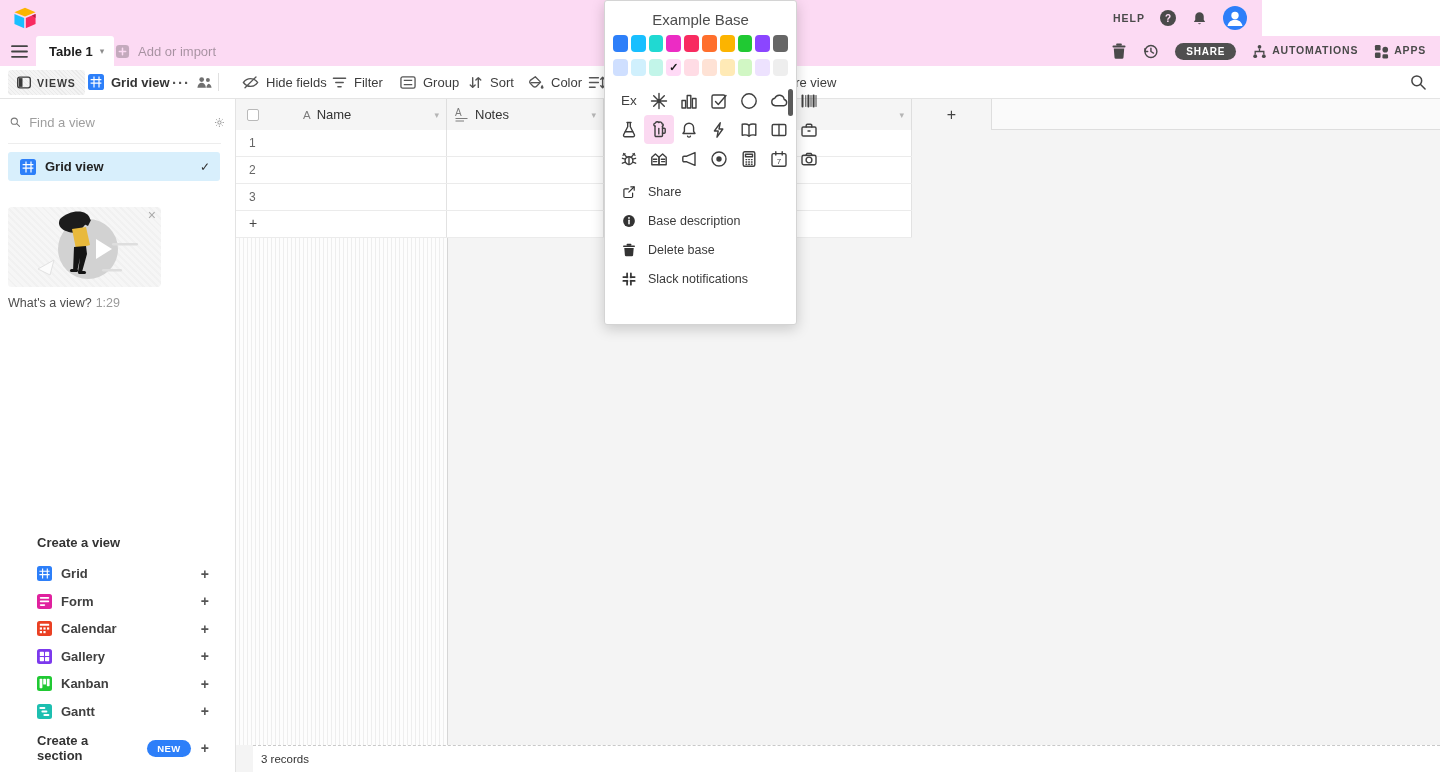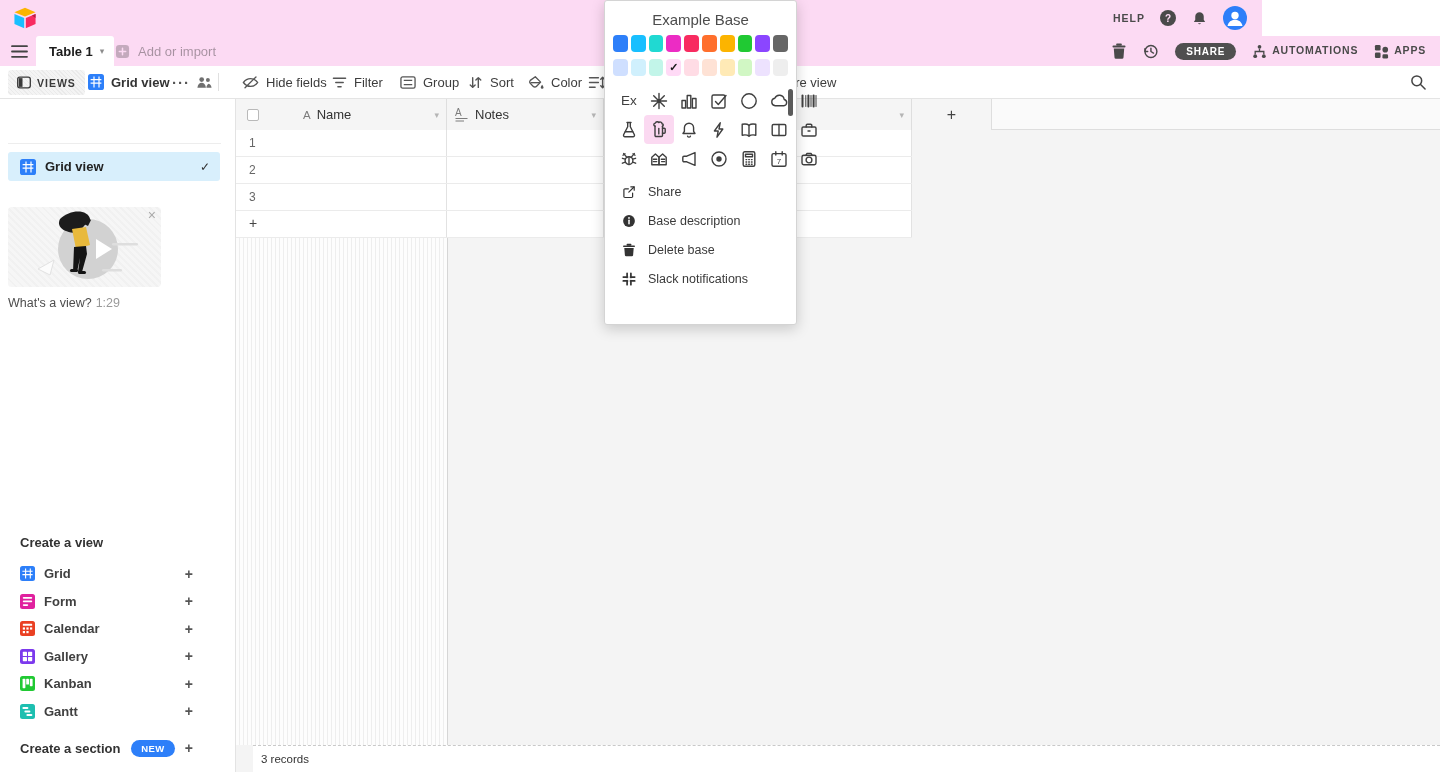--- a/index.html
+++ b/index.html
@@ -41,21 +41,21 @@
   .find-input::placeholder { color:#9e9e9e; }
   .sb-divider { position:absolute; left:8px; right:14px; top:44px; height:1px; background:#ededed; }
   .active-view { position:absolute; left:8px; top:53px; width:212px; height:29px; background:#D8EFFC; border-radius:3px; display:flex; align-items:center; padding:0 10px 0 12px; gap:9px; }
   .active-view .lbl { font-size:13px; font-weight:bold; color:#222; flex:1; }
   .check { font-size:12px; color:#333; }
   .video-card { position:absolute; left:8px; top:108px; width:153px; height:80px; border-radius:4px; background:#f6f6f6;
     background-image:repeating-linear-gradient(45deg, rgba(0,0,0,0.02) 0 2px, transparent 2px 5px); overflow:hidden; }
   .video-close { position:absolute; right:5px; top:1px; font-size:14px; color:#a9a9a9; line-height:14px; }
   .video-caption { position:absolute; left:8px; top:197px; font-size:12.5px; color:#4d4d4d; }
   .video-caption .dur { color:#9a9a9a; margin-left:4px; }
-  .create-block { position:absolute; left:0; right:16px; bottom:12px; }
+  .create-block { position:absolute; left:0; right:0; bottom:12px;padding-left:17px; }
   .create-heading { padding:0 0 10px 20px; font-size:13px; font-weight:bold; color:#333; }
   .vt-item { height:27.5px; display:flex; align-items:center; padding:0 26px 0 20px; gap:9px; }
   .vt-item .lbl { flex:1; font-size:13px; color:#404040; font-weight:bold; }
   .plus { color:#555; font-size:14px; font-weight:bold; }
   .create-section-row { margin-top:11px; height:24px; display:flex; align-items:center; padding:0 26px 0 20px; gap:10px; }
   .create-section-row .lbl { flex:1; font-size:13px; font-weight:bold; color:#333; }
   .new-badge { background:#2D7FF9; color:#fff; font-size:9.5px; font-weight:bold; letter-spacing:.5px; padding:3px 10px; border-radius:10px; }
 
   
   .main { position:absolute; left:236px; top:99px; right:0; bottom:0; background:#f4f4f4; }
@@ -249,20 +249,31 @@
     </div>
     <div class="tb" style="right:14px;left:auto;">
       <svg width="16" height="16" viewBox="0 0 17 17" fill="none" stroke="#444" stroke-width="1.6" stroke-linecap="round">
         <circle cx="7.2" cy="7.2" r="5.2"></circle>
         <path d="M11.2 11.2L16 16"></path>
       </svg>
     </div>
   </div>
 
   <div class="sidebar">
+    <div class="find-row">
+      <svg width="14" height="14" viewBox="0 0 17 17" fill="none" stroke="#777" stroke-width="1.7" stroke-linecap="round">
+        <circle cx="7.2" cy="7.2" r="5.2"></circle>
+          <path d="M11.2 11.2L16 16"></path>
+      </svg>
+      <input class="find-input" placeholder="Find a view" style="">
+      <svg width="15" height="15" viewBox="0 0 20 20" fill="none" stroke="#8a8a8a" stroke-width="1.6">
+        <circle cx="10" cy="10" r="3"></circle>
+        <path d="M10 1.8v2.4M10 15.8v2.4M1.8 10h2.4M15.8 10h2.4M4.2 4.2l1.7 1.7M14.1 14.1l1.7 1.7M15.8 4.2l-1.7 1.7M5.9 14.1l-1.7 1.7"></path>
+      </svg>
+    </div>
     <div class="sb-divider"></div>
     <div class="active-view">
       <svg width="16" height="16" viewBox="0 0 16 16">
         <rect width="16" height="16" rx="2.6" fill="#2D7FF9"></rect>
         <path d="M2.6 5.6h10.8M2.6 9.2h10.8M6 2.6v10.8M11 2.6v10.8" stroke="#fff" stroke-width="1.2"></path>
       </svg>
       <span class="lbl">Grid view</span>
       <span class="check">✓</span>
     </div>
 

